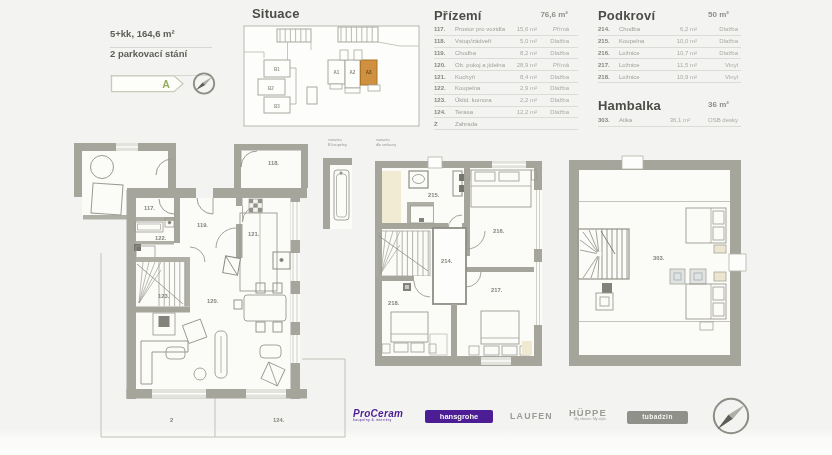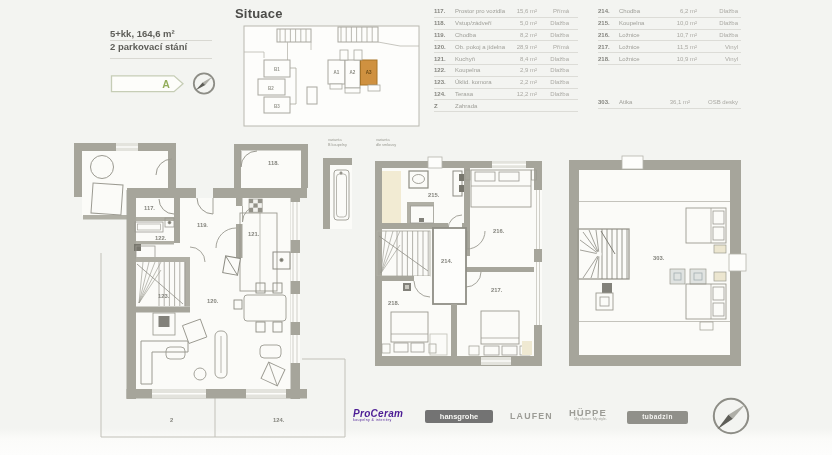--- a/index.html
+++ b/index.html
@@ -17,27 +17,29 @@
   .t2 td.m{width:41px;padding-right:3px;}
   .t3 td.m{width:48px;padding-right:3px;}
   .t3 td.a{padding-right:0;}
 </style>
 </head>
 <body>
 
 <div class="abs" style="left:0;top:428px;width:832px;height:27px;background:linear-gradient(#f3f4f100,#fbfbf9 40%,#fdfdfc);"></div>
 
 <div class="abs" style="left:110px;top:28px;width:102px;">
-  <div style="font-size:9.5px;font-weight:bold;color:#5d5d58;border-bottom:1px solid #d8d8d2;padding-bottom:1px;">5+kk, 164,6 m²</div>
-  <div style="font-size:9.5px;font-weight:bold;color:#5d5d58;border-bottom:1px solid #d8d8d2;padding-bottom:6px;">2 parkovací stání</div>
-</div>
-
-<div class="abs ttl" style="left:235px;top:6px;">Situace</div>
+  <div style="font-size:9.5px;font-weight:bold;color:#5d5d58;border-bottom:1px solid #d8d8d2;padding-bottom:8px;">5+kk, 164,6 m²</div>
+  <div style="font-size:9.5px;font-weight:bold;color:#5d5d58;border-bottom:1px solid #d8d8d2;padding-bottom:16px;">2 parkovací stání</div>
+</div>
+
+<div class="abs ttl" style="left:252px;top:6px;">Situace</div>
 
 <div class="abs" style="left:434px;top:6px;width:144px;">
+  <div style="position:relative;"><span class="ttl">Přízemí</span>
+    <span class="area" style="position:absolute;right:10px;top:4px;">76,6 m²</span></div>
   <table class="rm t1" style="width:144px;margin-top:0px;">
     <tbody>
         <tr>
           <td class="n">117.</td>
           <td>Prostor pro vozidla</td>
           <td class="a">15,6 m²</td>
           <td class="m">Přímá</td>
         </tr>
     <tr>
           <td class="n">118.</td>
@@ -85,20 +87,22 @@
           <td class="n">Z</td>
           <td>Zahrada</td>
           <td class="a"></td>
           <td class="m"></td>
         </tr>
   </tbody>
     </table>
 </div>
 
 <div class="abs" style="left:598px;top:6px;width:143px;">
+  <div style="position:relative;"><span class="ttl">Podkroví</span>
+    <span class="area" style="position:absolute;right:12px;top:4px;">50 m²</span></div>
   <table class="rm t2" style="width:143px;margin-top:0px;">
     <tbody>
         <tr>
           <td class="n">214.</td>
           <td>Chodba</td>
           <td class="a">6,2 m²</td>
           <td class="m">Dlažba</td>
         </tr>
     <tr>
           <td class="n">215.</td>
@@ -122,37 +126,39 @@
           <td class="n">218.</td>
           <td>Ložnice</td>
           <td class="a">10,9 m²</td>
           <td class="m">Vinyl</td>
         </tr>
   </tbody>
     </table>
 </div>
 
 <div class="abs" style="left:598px;top:96px;width:143px;">
+  <div style="position:relative;"><span class="ttl">Hambalka</span>
+    <span class="area" style="position:absolute;right:12px;top:4px;">36 m²</span></div>
   <table class="rm t3" style="width:143px;margin-top:1px;">
     <tbody>
         <tr>
           <td class="n">303.</td>
           <td>Atika</td>
           <td class="a">36,1 m²</td>
           <td class="m">OSB desky</td>
         </tr>
   </tbody>
     </table>
 </div>
 
 <div class="abs" style="left:353px;top:408px;color:#4c1d95;">
   <div style="font-size:10px;font-weight:bold;font-style:italic;letter-spacing:.3px;">ProCeram</div>
   <div style="font-size:3.5px;letter-spacing:.4px;margin-top:-1px;">koupelny &amp; interiéry</div>
 </div>
-<div class="abs" style="left:425px;top:410px;width:68px;height:13px;background:#737373;border-radius:2px;
+<div class="abs" style="left:425px;top:410px;width:68px;height:13px;background:#4c1d95;border-radius:2px;
      color:#f6f6f3;font-size:7.5px;font-weight:bold;text-align:center;line-height:13px;">hansgrohe</div>
 <div class="abs" style="left:510px;top:411px;color:#9c9c96;font-size:8.8px;font-weight:bold;letter-spacing:1.2px;text-align:right;">LAUFEN</div>
 <div class="abs" style="left:569px;top:407px;color:#9c9c96;text-align:right;">
   <div style="font-size:9.5px;font-weight:bold;letter-spacing:1px;">HÜPPE</div>
   <div style="font-size:3.5px;margin-top:-1px;">My shower. My style.</div>
 </div>
 <div class="abs" style="left:627px;top:411px;width:61px;height:12.5px;background:#90908a;border-radius:2px;
      color:#f6f6f3;font-size:6.5px;font-weight:bold;text-align:center;line-height:12.5px;letter-spacing:.5px;">tubadzin</div>
 
 <svg class="abs" style="left:0;top:0;" width="832" height="455" viewBox="0 0 832 455">

